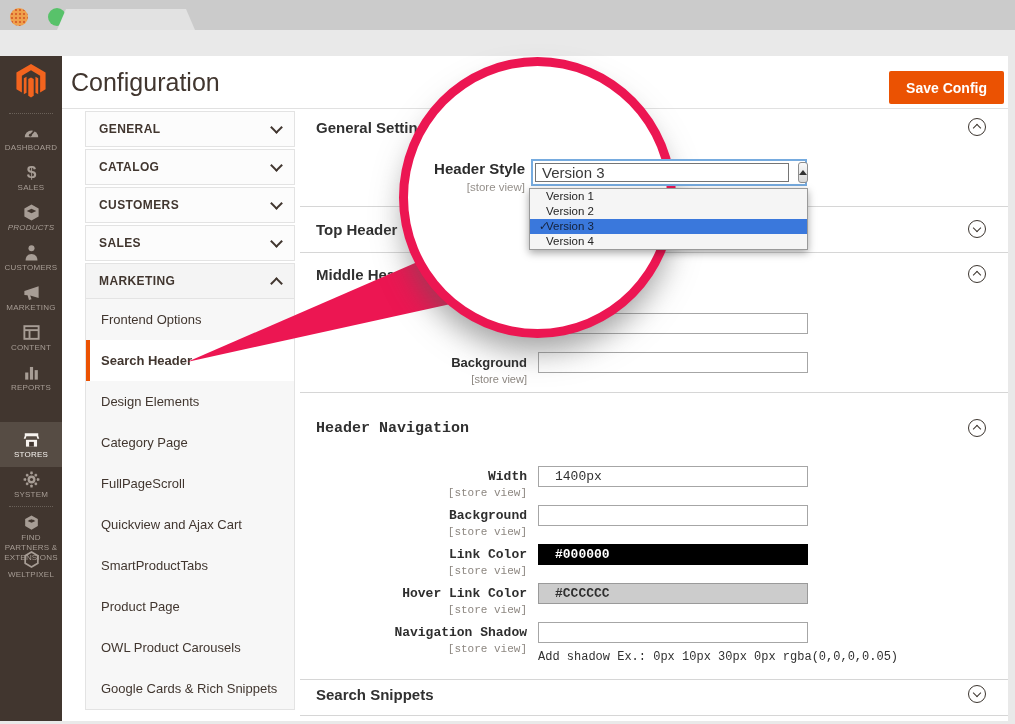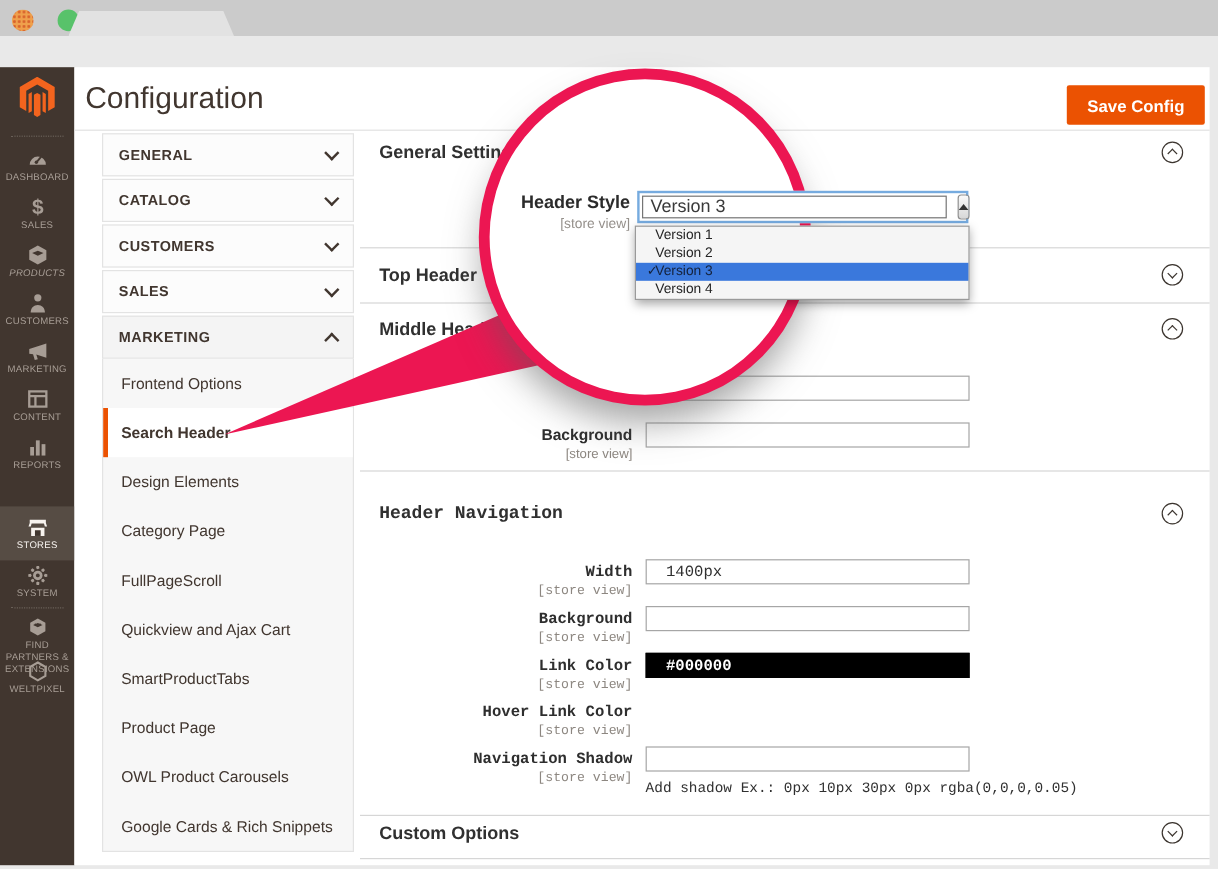--- a/index.html
+++ b/index.html
@@ -241,29 +241,30 @@
           <div class="frow" style="top: 101px;">
             <div class="flabel">Background<span class="fscope">[store view]</span></div>
             <input class="finput" readonly="" style="">
           </div>
           <div class="frow" style="top: 140px;">
             <div class="flabel">Link Color<span class="fscope">[store view]</span></div>
             <input class="finput black" readonly="" value="#000000" style="">
           </div>
           <div class="frow" style="top: 179px;">
             <div class="flabel">Hover Link Color<span class="fscope">[store view]</span></div>
+            <input class="finput gray" readonly="" value="#CCCCCC" style="">
           </div>
           <div class="fhint" style="top: 245px;">Add shadow Ex.: 0px 10px 30px 0px rgba(0,0,0,0.05)</div>
           <div class="frow" style="top: 218px;">
             <div class="flabel">Navigation Shadow<span class="fscope">[store view]</span></div>
             <input class="finput" readonly="" style="">
           </div>
         </div>
         <div class="fsec" style="top: 560px; height: 48px;">
-          <h2 style="top: 18px;">Custom Options</h2>
+          <h2 style="top: 18px;">Search Snippets</h2>
           <div class="circ" style="top: 17px;">
             <i class="cchev"></i>
           </div>
         </div>
       </section>
   </main>
 </div>
 
 <svg class="mag-tail" viewBox="0 0 310 126">
   <polygon points="7,117 265,5 298,53" fill="#ec1652"></polygon>

